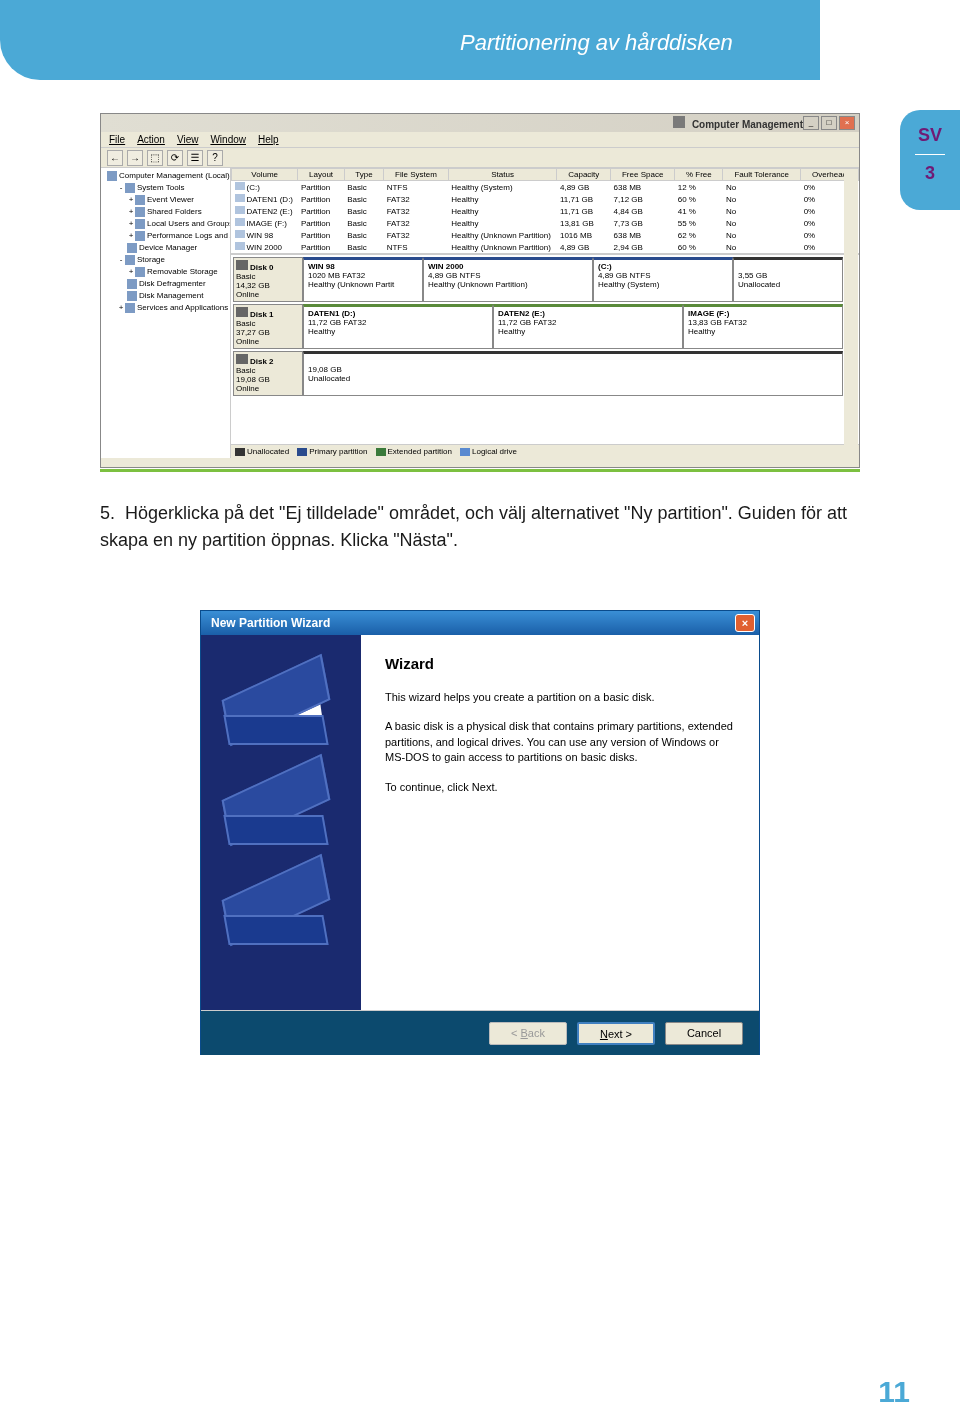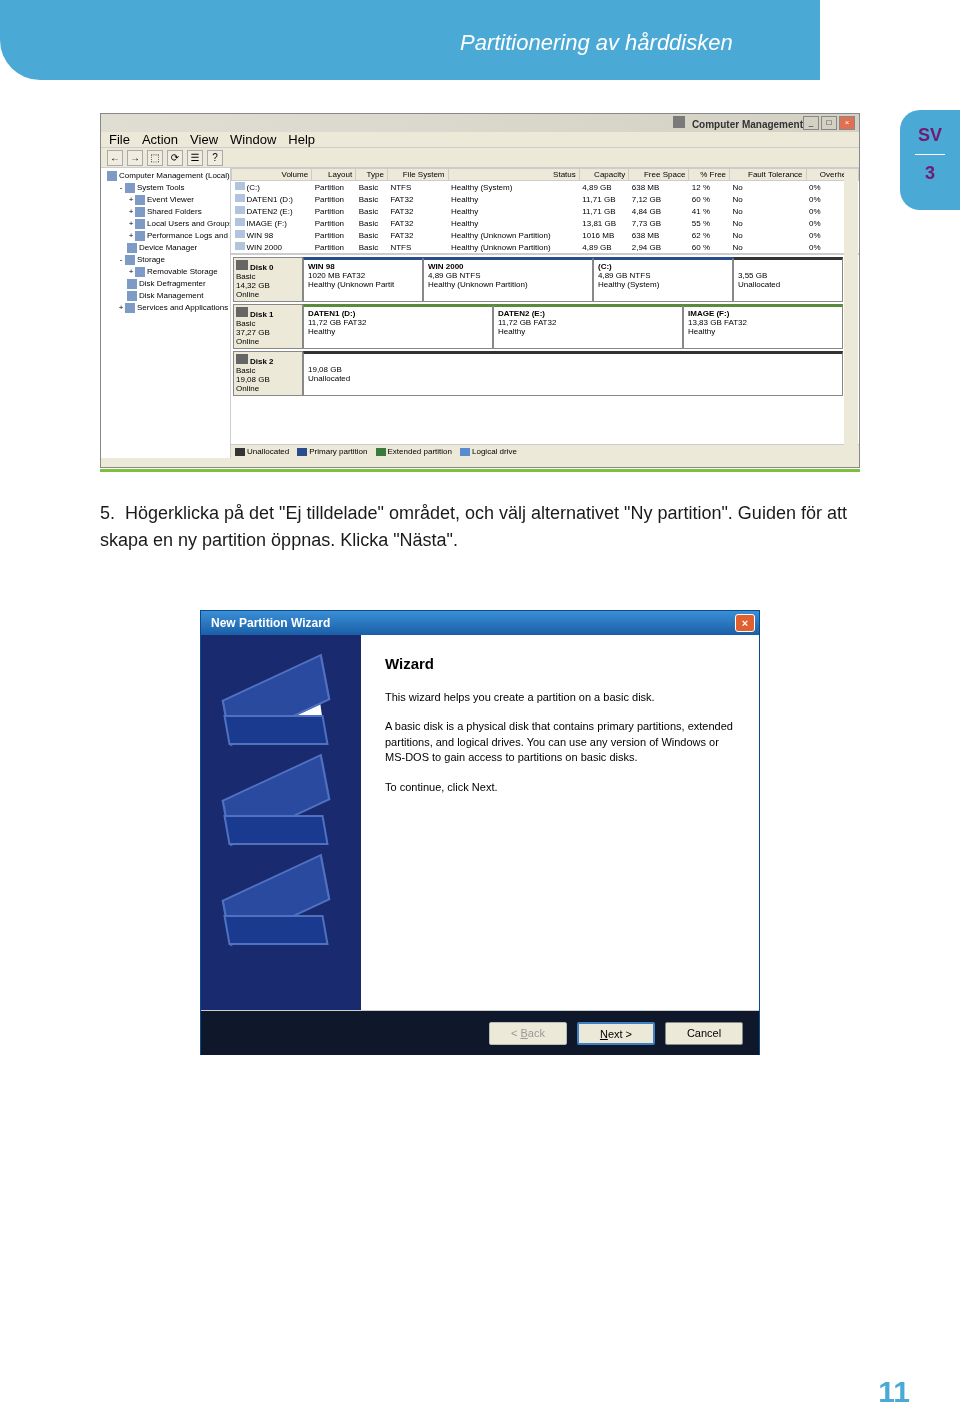--- a/index.html
+++ b/index.html
@@ -15,34 +15,34 @@
   
   
   .cm-window { position: absolute; top: 113px; left: 100px; width: 760px; height: 355px; background: #ece9d8; border: 1px solid #888; font-size: 9px; }
   .cm-titlebar { height: 18px; background: linear-gradient(to right, #e0ded3, #d4d0c4); display: flex; align-items: center; padding: 0 4px; justify-content: flex-end; }
   .cm-titleicon { width: 12px; height: 12px; background: #7a7a7a; margin-right: 4px; display: inline-block; }
   .cm-title { font-weight: bold; font-size: 10px; color: #333; }
   .cm-winbtns { display: flex; gap: 2px; }
   .cm-winbtn { width: 16px; height: 14px; background: #d4d0c4; border: 1px solid #888; font-size: 8px; text-align: center; line-height: 12px; }
   .cm-close { background: #e07050; color: #fff; }
   .cm-menubar { height: 16px; background: #ece9d8; display: flex; gap: 12px; padding: 0 8px; align-items: center; border-bottom: 1px solid #ccc; }
-  .cm-menuitem { font-size: 13px; }
+  .cm-menuitem { font-size: 10px; text-decoration: underline; }
   .cm-toolbar { height: 20px; background: #ece9d8; display: flex; gap: 4px; padding: 2px 6px; align-items: center; border-bottom: 1px solid #ccc; }
   .cm-toolbtn { width: 16px; height: 16px; border: 1px solid #aaa; background: #f0ede0; font-size: 10px; text-align: center; line-height: 14px; }
   .cm-body { display: flex; height: 290px; }
   .cm-tree { width: 130px; background: #fff; border-right: 1px solid #ccc; padding: 2px; font-size: 8px; overflow: hidden; }
   .cm-tree-item { padding: 1px 0 1px 4px; white-space: nowrap; }
   .cm-tree-item.nested { padding-left: 14px; }
   .cm-tree-item.nested2 { padding-left: 24px; }
   .tree-icon { display: inline-block; width: 10px; height: 10px; background: #7d9bc4; margin-right: 2px; vertical-align: middle; }
   .tree-exp { display: inline-block; width: 8px; text-align: center; }
   
   .cm-main { flex: 1; background: #fff; display: flex; flex-direction: column; }
   .cm-table { border-collapse: collapse; width: 100%; font-size: 8px; }
-  .cm-table th { background: #ece9d8; border: 1px solid #ccc; padding: 1px 3px; text-align: right; font-weight: normal; }
+  .cm-table th { background: #ece9d8; border: 1px solid #ccc; padding: 1px 10px; text-align: center; font-weight: normal; }
   .cm-table td { padding: 1px 3px; white-space: nowrap; }
   .vol-icon { display: inline-block; width: 10px; height: 8px; background: #b0c4de; margin-right: 2px; }
   
   .cm-diskview { flex: 1; background: #fff; border-top: 2px solid #ccc; padding: 2px; overflow: hidden; font-size: 8px; }
   .disk-row { display: flex; margin-bottom: 2px; }
   .disk-header { width: 70px; background: #ece9d8; border: 1px solid #888; padding: 2px; }
   .disk-header .disk-name { font-weight: bold; }
   .disk-icon { display: inline-block; width: 12px; height: 10px; background: #666; margin-right: 2px; }
   .disk-parts { flex: 1; display: flex; }
   .disk-part { border: 1px solid #888; padding: 2px 4px; position: relative; overflow: hidden; }
@@ -68,21 +68,21 @@
   .wiz-side { width: 160px; background: #1a2a6f; position: relative; overflow: hidden; }
   .wiz-side-graphic { position: absolute; top: 30px; left: 20px; }
   .wiz-disk-icon { width: 110px; height: 90px; position: relative; margin-bottom: -30px; }
   .wiz-disk-icon .top { width: 100px; height: 50px; background: #2a4a9f; border: 2px solid #5070c0; transform: skewY(-25deg) skewX(10deg); position: absolute; top: 10px; left: 5px; }
   .wiz-disk-icon .side { width: 100px; height: 30px; background: #1a3a8f; border: 2px solid #5070c0; transform: skewX(10deg); position: absolute; top: 50px; left: 5px; }
   .wiz-book { position: absolute; top: 20px; right: 10px; width: 40px; height: 50px; background: #fff; transform: rotate(-8deg); }
   .wiz-content { flex: 1; padding: 20px 24px; }
   .wiz-heading { font-size: 15px; font-weight: bold; margin-bottom: 2px; }
   .wiz-subheading { font-size: 15px; font-weight: bold; margin-bottom: 18px; }
   .wiz-para { font-size: 11px; margin-bottom: 14px; line-height: 1.4; }
-  .wiz-footer { height: 45px; background: #0f172a; border-top: 1px solid #ccc; display: flex; justify-content: flex-end; align-items: center; gap: 10px; padding-right: 16px; }
+  .wiz-footer { height: 45px; background: #0c4a6e; border-top: 1px solid #ccc; display: flex; justify-content: flex-end; align-items: center; gap: 10px; padding-right: 16px; }
   .wiz-btn { width: 78px; height: 23px; background: #ece9d8; border: 1px solid #888; font-size: 11px; text-align: center; line-height: 21px; border-radius: 2px; }
   .wiz-btn.disabled { color: #999; border-color: #bbb; }
   .wiz-btn.default { border: 2px solid #4080c0; }
   
   .page-num { position: absolute; bottom: 18px; right: 50px; font-size: 30px; font-weight: bold; color: #4ba9d6; }
 </style>
 </head>
 <body>
 
 <div class="header-bar">

